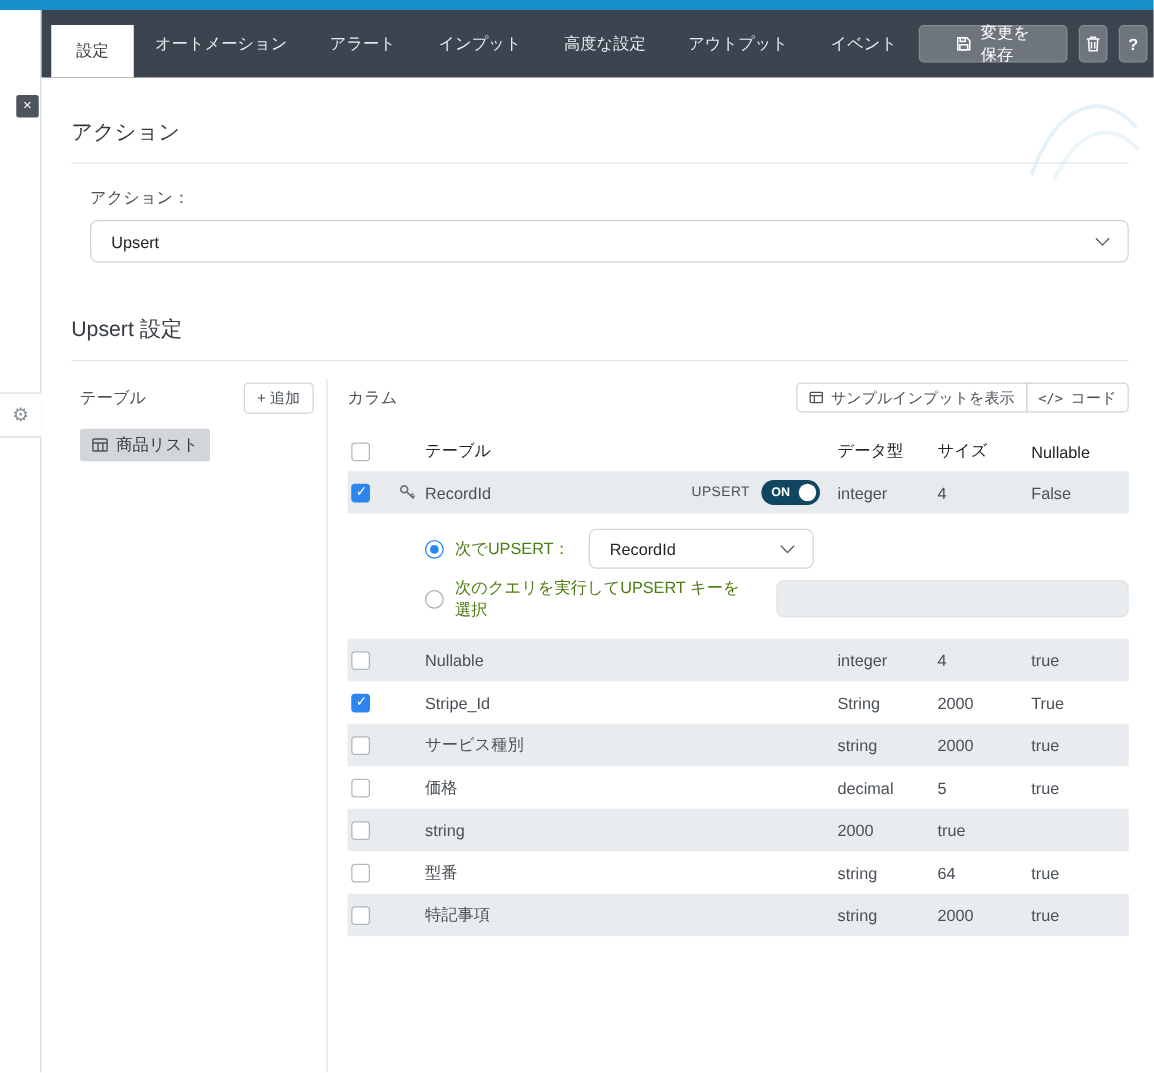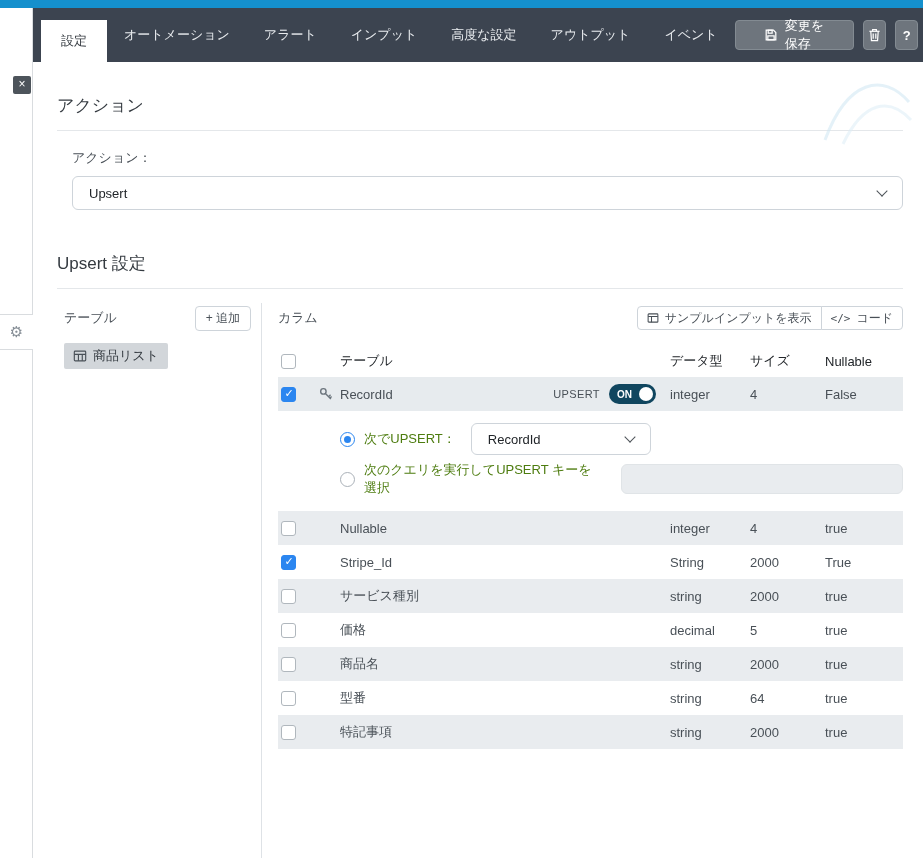--- a/index.html
+++ b/index.html
@@ -309,21 +309,20 @@
                 <span></span>
                 <span class="cell">価格</span>
                 <span class="cell">decimal</span>
                 <span class="cell">5</span>
                 <span class="cell">true</span>
               </div>
 
               <div class="cgrid crow">
                 <span class="cb"></span>
                 <span></span>
-                <span class="cell">商品名</span>
                 <span class="cell">string</span>
                 <span class="cell">2000</span>
                 <span class="cell">true</span>
               </div>
 
               <div class="cgrid crow">
                 <span class="cb"></span>
                 <span></span>
                 <span class="cell">型番</span>
                 <span class="cell">string</span>

